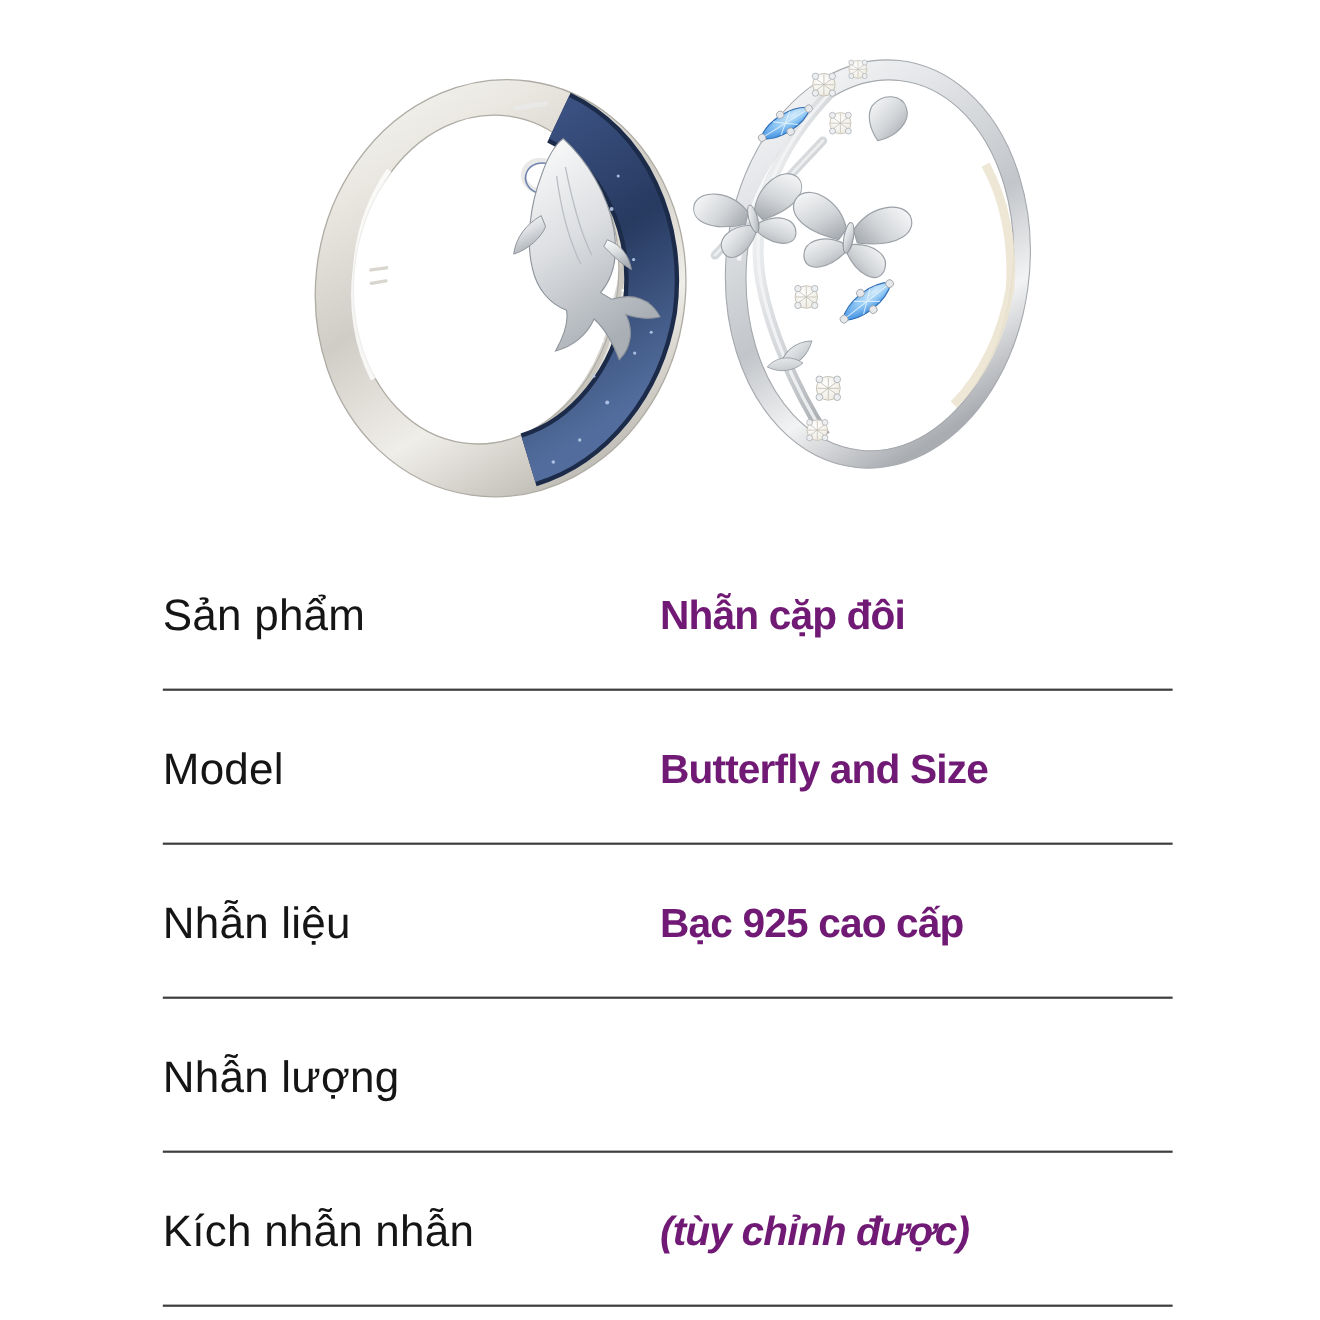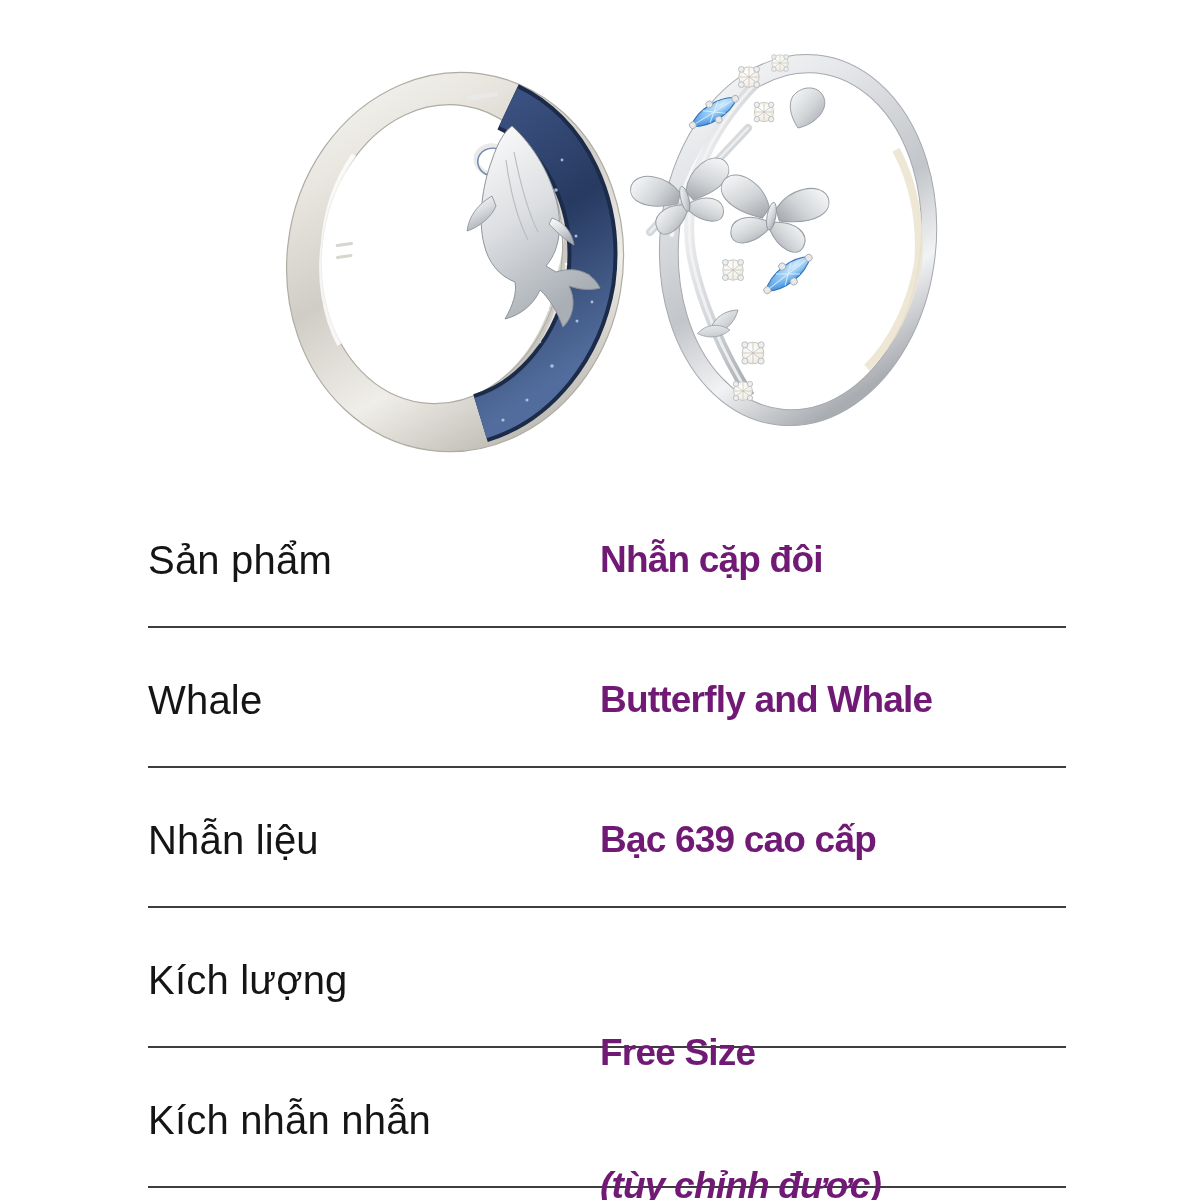--- a/index.html
+++ b/index.html
@@ -209,35 +209,34 @@
   </div>
 
   <div class="spec-table">
 
     <div class="spec-row">
       <div class="spec-label">Sản phẩm</div>
       <div class="spec-value">Nhẫn cặp đôi</div>
     </div>
 
     <div class="spec-row">
-      <div class="spec-label">Whale</div>
-      <div class="spec-value">Butterfly and Whale</div>
+      <div class="spec-label">Model</div>
+      <div class="spec-value">Butterfly and Size</div>
     </div>
 
     <div class="spec-row">
       <div class="spec-label">Nhẫn liệu</div>
-      <div class="spec-value">Bạc 639 cao cấp</div>
-    </div>
-
-    <div class="spec-row">
-      <div class="spec-label">Kích lượng</div>
+      <div class="spec-value">Bạc 925 cao cấp</div>
+    </div>
+
+    <div class="spec-row">
+      <div class="spec-label">Nhẫn lượng</div>
     </div>
 
     <div class="spec-row">
       <div class="spec-label">Kích nhẫn nhẫn</div>
       <div class="spec-value">
-        <div>Free Size</div>
         <div class="spec-note">(tùy chỉnh được)</div>
       </div>
     </div>
 
   </div>
 </div>
 
 </body></html>

